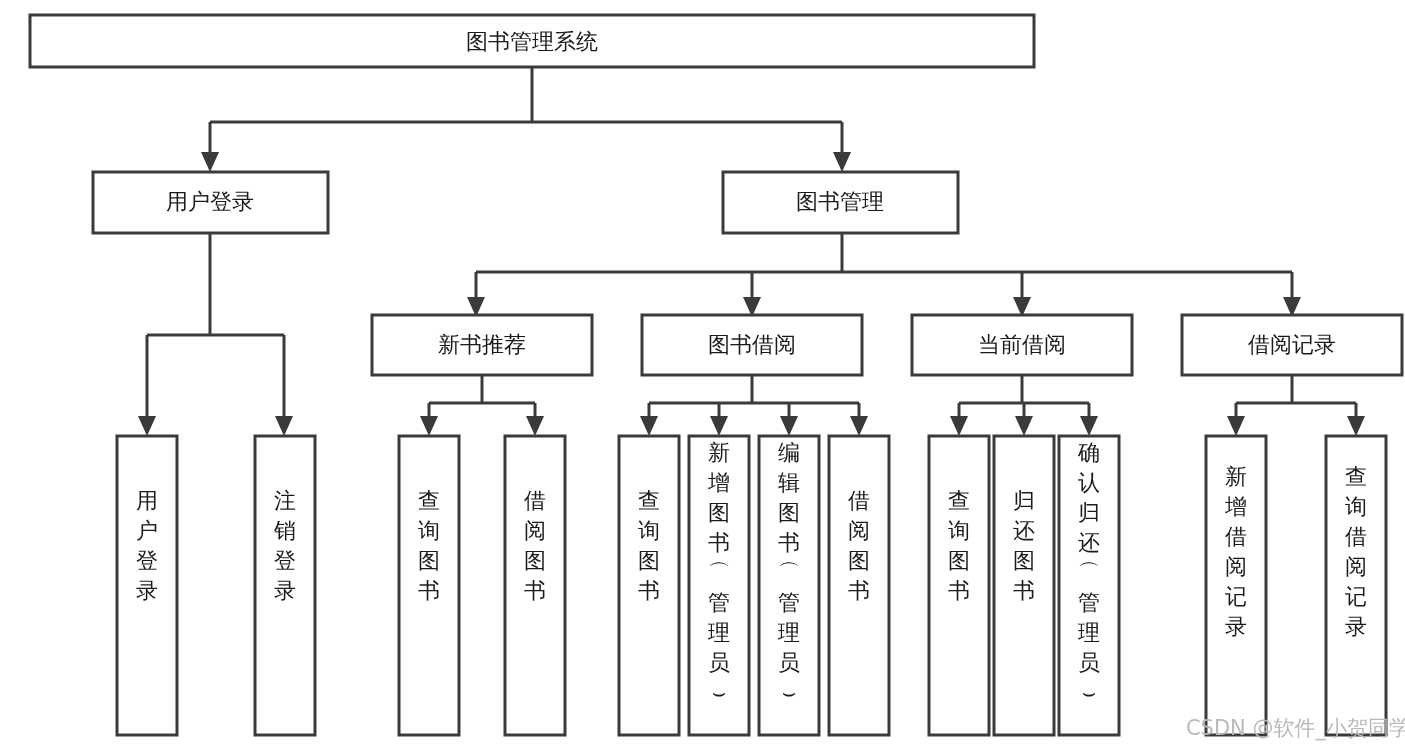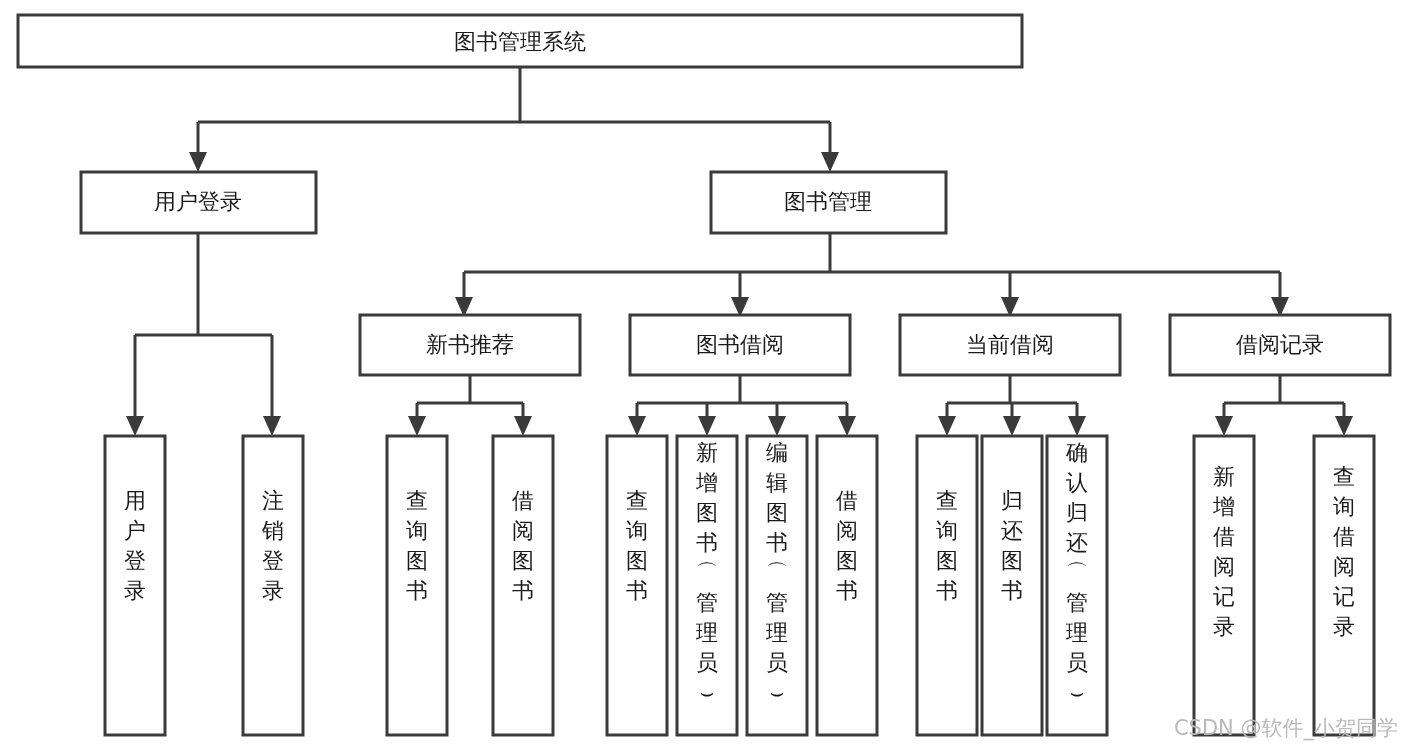--- a/index.html
+++ b/index.html
@@ -9,21 +9,21 @@
   }
   body {
     width: 1405px;
     height: 747px;
     position: relative;
     overflow: hidden;
     font-family: "DejaVu Sans", "Liberation Sans", sans-serif;
   }
   #chart-root {
     position: absolute;
-    left: 0;
+    left: 12px;
     top: 0;
     width: 1201px;
     height: 747px;
   }
   .node-box {
     fill: #ffffff;
     stroke: #3a3a3a;
     stroke-width: 3;
   }
   .node-label {

